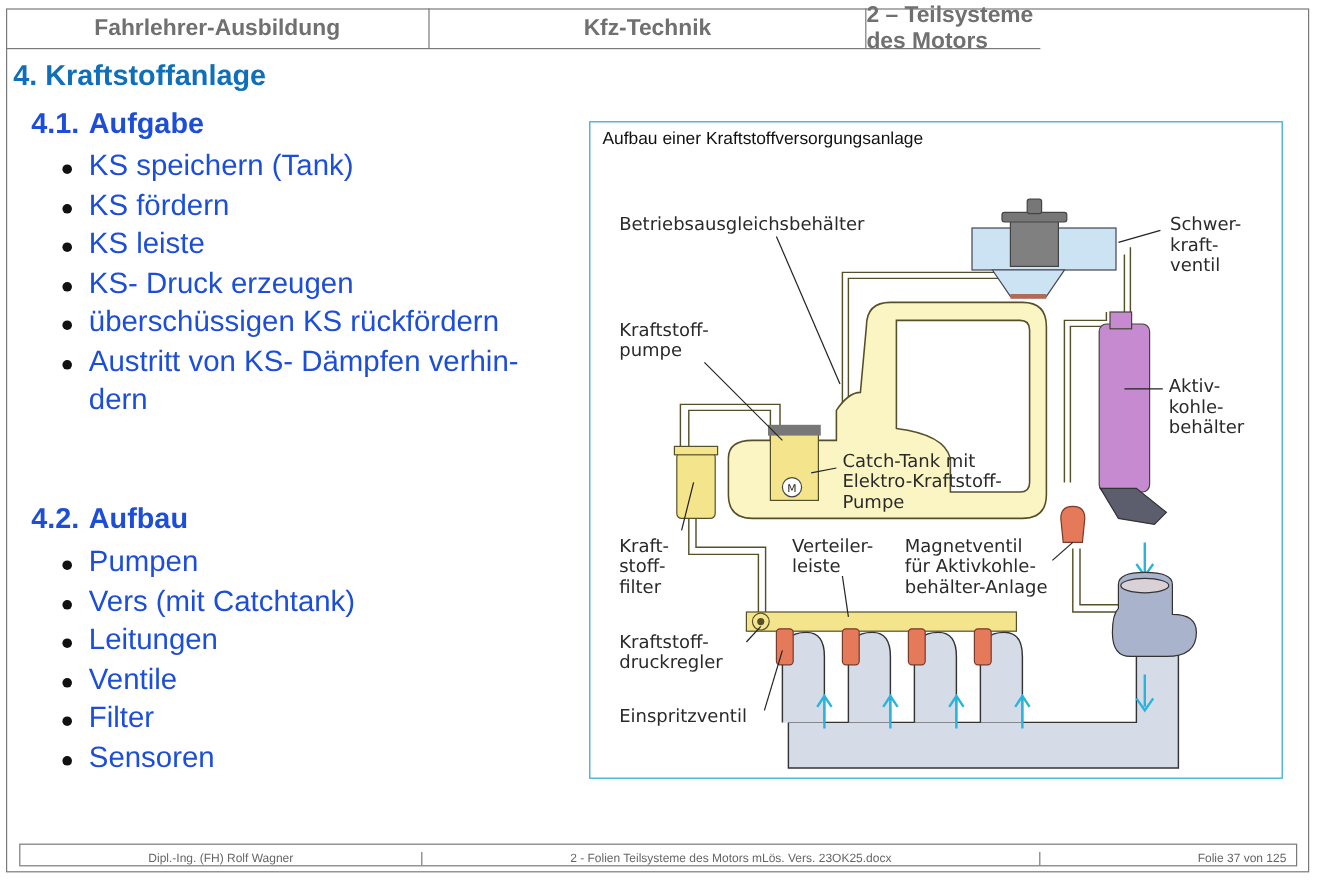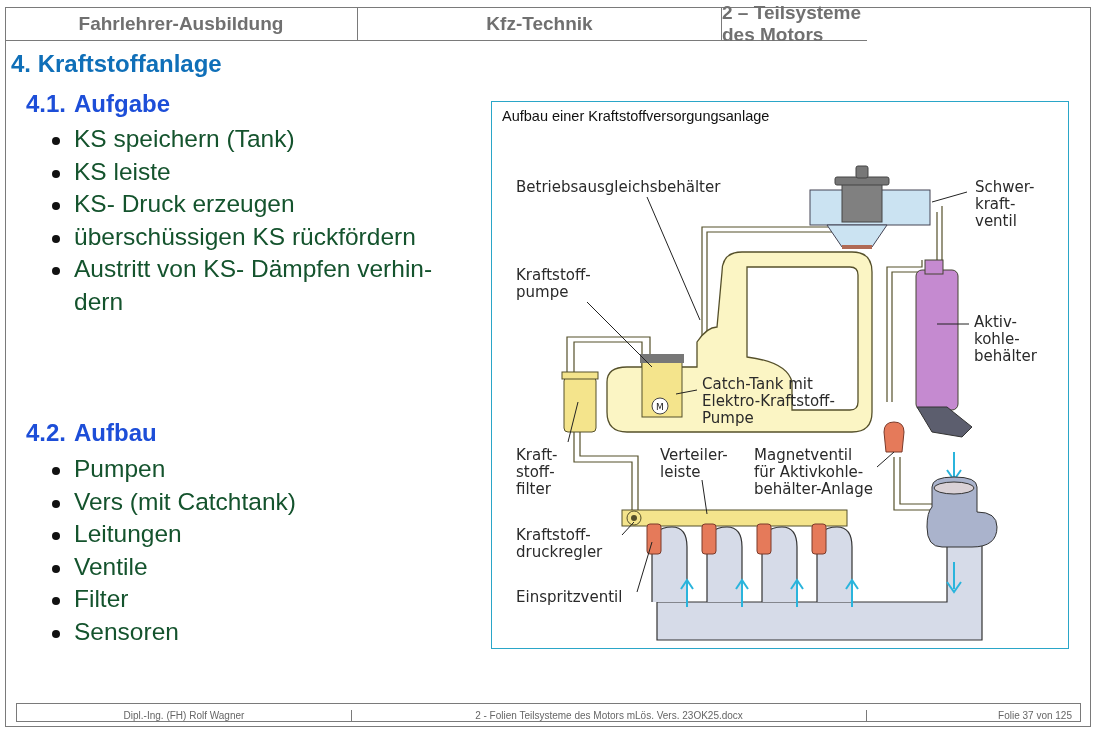--- a/index.html
+++ b/index.html
@@ -6,21 +6,21 @@
   body { width:1102px; height:737px; position:relative; overflow:hidden; font-family:"Liberation Sans", sans-serif; }
   .frame { position:absolute; left:5px; top:7px; width:1086px; height:720px; border:1px solid #7a7a7a; box-sizing:border-box; }
   .hdr { position:absolute; left:5px; top:7px; width:862px; height:34px; border-bottom:1px solid #7a7a7a; display:flex; box-sizing:border-box; }
   .hdr div { font-weight:bold; color:#707070; font-size:19px; display:flex; align-items:center; justify-content:center; box-sizing:border-box; }
   .hdr .c1 { width:353px; border-right:1px solid #7a7a7a; }
   .hdr .c2 { width:364px; border-right:1px solid #7a7a7a; }
   .hdr .c3 { flex:1; }
   .h1 { position:absolute; left:11px; top:50px; font-size:24px; font-weight:bold; color:#0f6fb8; }
   .h2 { position:absolute; left:26px; font-size:24px; font-weight:bold; color:#1d4ed8; }
   .h2 .num { display:inline-block; width:48px; }
-  ul.blist { position:absolute; left:50px; margin:0; padding:0; list-style:none; font-size:24.5px; color:#14532d; }
+  ul.blist { position:absolute; left:50px; margin:0; padding:0; list-style:none; font-size:24.5px; color:#1d4ed8; }
   ul.blist li { position:relative; padding-left:24px; line-height:32.5px; }
   ul.blist li::before { content:""; position:absolute; left:2px; top:14px; width:8px; height:8px; border-radius:50%; background:#111; }
   .figbox { position:absolute; left:491px; top:101px; width:578px; height:548px; border:1px solid #2aa6c8; box-sizing:border-box; background:#fff; }
   .figtitle { position:absolute; left:10px; top:6px; font-size:14.5px; color:#111; }
   .fig svg { position:absolute; left:0; top:0; }
   .lbl { font-family:"DejaVu Sans", sans-serif; font-size:15px; fill:#2a2a2a; }
   .ftr { position:absolute; left:16px; top:703px; width:1065px; height:19px; border:1px solid #7a7a7a; display:flex; box-sizing:border-box;align-items:flex-end; }
   .ftr div { font-size:10px; color:#666; display:flex; align-items:center; box-sizing:border-box; }
   .ftr .f1 { width:335px; border-right:1px solid #7a7a7a; justify-content:center; }
   .ftr .f2 { width:515px; border-right:1px solid #7a7a7a; justify-content:center; }
@@ -37,20 +37,21 @@
   <div class="c3">2 – Teilsysteme des Motors</div>
 </div>
 
 <div class="h1">4. Kraftstoffanlage</div>
 
 <div class="h2" style="top:90px;">
   <span class="num">4.1.</span><span>Aufgabe</span>
 </div>
 <ul class="blist" style="top:123px;">
   <li>KS speichern (Tank)</li>
+  <li>KS fördern</li>
   <li>KS leiste</li>
   <li>KS- Druck erzeugen</li>
   <li>überschüssigen KS rückfördern</li>
   <li>Austritt von KS- Dämpfen verhin-</li>
   <li class="cont" style="list-style:none;">dern</li>
 </ul>
 
 <div class="h2" style="top:419px;">
   <span class="num">4.2.</span><span>Aufbau</span>
 </div>

